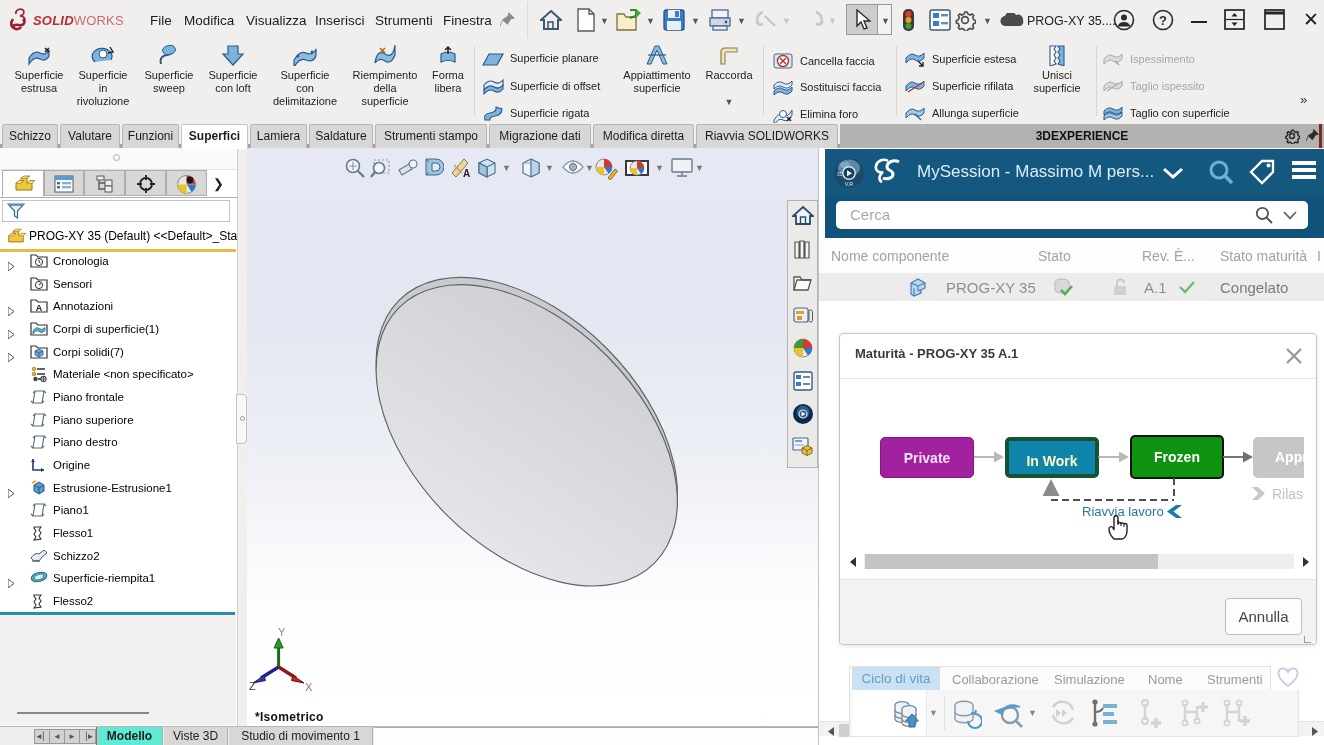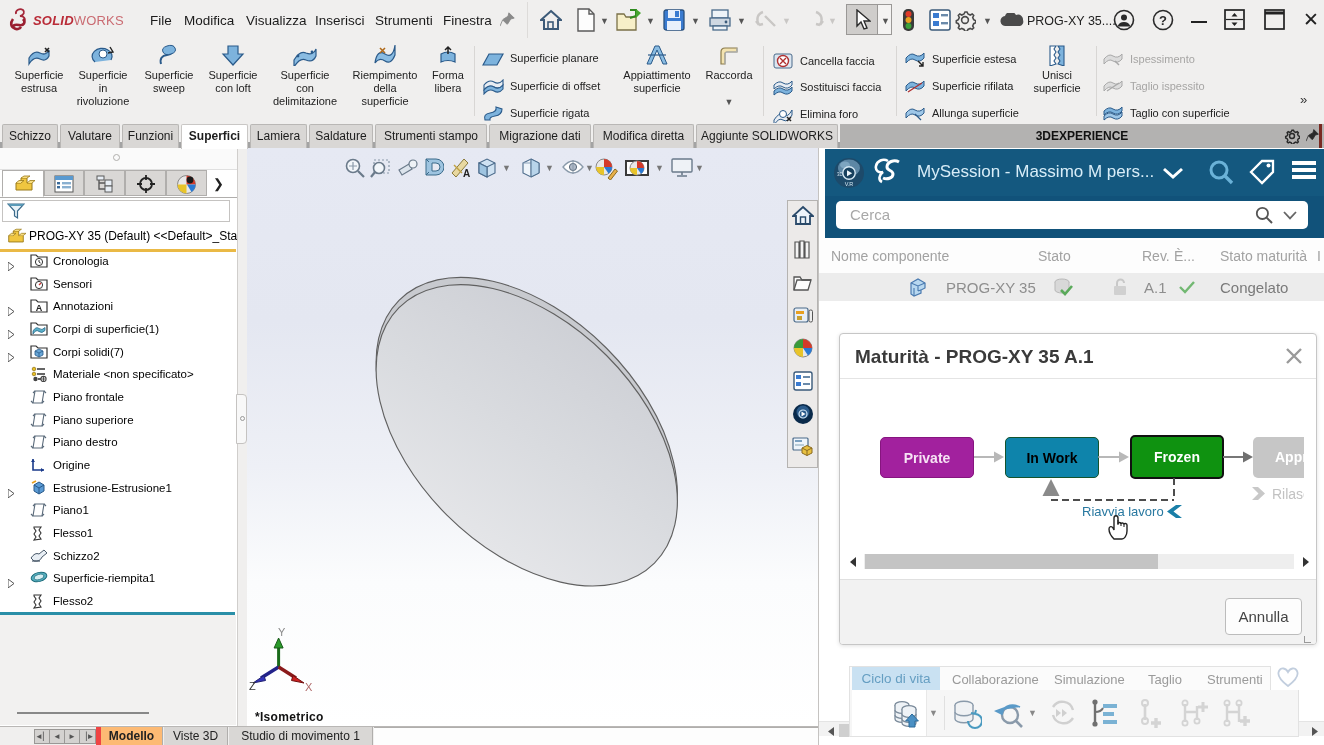--- a/index.html
+++ b/index.html
@@ -12,21 +12,21 @@
 .menu{position:absolute;top:13px;font-size:13.5px;color:#1b1b1b;}
 
 #ribbon{position:absolute;left:0;top:40px;width:1324px;height:83px;background:#f0efee;}
 .rsep{position:absolute;top:6px;width:1px;height:70px;background:#d8d6d4;}
 .bigbtn{position:absolute;top:4px;text-align:center;font-size:11px;color:#222;line-height:13px;}
 .bigbtn svg{display:block;margin:0 auto 3px auto;}
 .rowbtn{position:absolute;font-size:11px;color:#222;white-space:nowrap;}
 .rowbtn svg{vertical-align:-5px;margin-right:6px;}
 .gray{color:#a6a5a4;}
 
-#tabrow{position:absolute;left:0;top:123px;width:1324px;height:25px;background:#f0efee;border-bottom:6px solid #a3a3a3;}
+#tabrow{position:absolute;left:0;top:123px;width:1324px;height:25px;background:#f0efee;border-bottom:4px solid #a3a3a3;}
 .tab{position:absolute;top:1px;height:24px;line-height:23px;text-align:center;font-size:12px;color:#1c1c1c;
   background:#d9d7d5;border:1px solid #b9b7b5;border-bottom:none;border-radius:2px 2px 0 0;}
 .tab.active{background:#fff;font-weight:bold;border-color:#c9c7c5;height:25px;z-index:2;}
 #dxband{position:absolute;left:840px;top:1px;width:484px;height:24px;background:#b3b2b1;
   text-align:center;font-size:12px;font-weight:bold;color:#111;line-height:24px;}
 
 #leftpanel{position:absolute;left:0;top:148px;width:247px;height:579px;background:#fff;}
 .ltab{position:absolute;top:22px;height:26px;background:#d9d7d5;border:1px solid #b0aeac;}
 .tree{position:absolute;left:0;font-size:11.5px;color:#000;white-space:nowrap;}
 
@@ -271,21 +271,21 @@
   <div id="tabrow">
     <div class="tab" style="left:2px;width:56px;">Schizzo</div>
     <div class="tab" style="left:60px;width:60px;">Valutare</div>
     <div class="tab" style="left:122px;width:57px;">Funzioni</div>
     <div class="tab active" style="left:181px;width:67px;">Superfici</div>
     <div class="tab" style="left:250px;width:57px;">Lamiera</div>
     <div class="tab" style="left:309px;width:64px;">Saldature</div>
     <div class="tab" style="left:375px;width:112px;">Strumenti stampo</div>
     <div class="tab" style="left:489px;width:102px;">Migrazione dati</div>
     <div class="tab" style="left:593px;width:101px;">Modifica diretta</div>
-    <div class="tab" style="left:696px;width:142px;">Aggiunte SOLIDWORKS</div>
+    <div class="tab" style="left:696px;width:142px;">Riavvia SOLIDWORKS</div>
     <div id="dxband">3DEXPERIENCE</div>
     <svg class="abs" style="left:1284px;top:5px" width="16" height="16" viewBox="0 0 22 22">
         <path d="M11 3 l2 0 1 2 2.2 1 2-1 1.5 1.5 -1 2 1 2.2 2 1 0 2 -2 1 -1 2.2 1 2 -1.5 1.5 -2 -1 -2.2 1 -1 2 -2 0 -1 -2 -2.2 -1 -2 1 -1.5 -1.5 1 -2 -1 -2.2 -2 -1 0 -2 2 -1 1 -2.2 -1 -2 1.5 -1.5 2 1 2.2 -1 Z" fill="none" stroke="#2a2a2a" stroke-width="2"></path>
         <circle cx="11" cy="11" r="3.4" fill="none" stroke="#2a2a2a" stroke-width="2"></circle>
       </svg>
     <svg class="abs" style="left:1306px;top:5px" width="14" height="14" viewBox="0 0 18 18">
         <path d="M10 2 L16 8 L12 9 L9 14 L8 15 L3 10 L4 9 L9 6 Z M3 10 L0 17" fill="#2a2a2a" stroke="#2a2a2a"></path>
       </svg>
     <div class="abs" style="left:1319px;top:1px;width:3px;height:24px;background:#7a2a22;"></div>
   </div>
@@ -607,21 +607,21 @@
       <div class="abs" style="left:3px;top:21px;width:5px;height:5px;border:1px solid #999;border-radius:50%;"></div>
     </div>
   </div>
   <div id="bottombar">
     <div class="abs" style="left:34px;top:2px;width:62px;height:15px;background:#d4d2d0;border:1px solid #9a9896;display:flex;">
       <div style="width:15px;border-right:1px solid #9a9896;color:#555;font-size:8px;text-align:center;line-height:14px;">◄▏</div>
       <div style="width:15px;border-right:1px solid #9a9896;color:#555;font-size:8px;text-align:center;line-height:14px;">◄</div>
       <div style="width:15px;border-right:1px solid #9a9896;color:#555;font-size:8px;text-align:center;line-height:14px;">►</div>
       <div style="width:15px;color:#555;font-size:8px;text-align:center;line-height:14px;">▕►</div>
     </div>
-    <div class="btab" style="left:96px;width:67px;background:#fdba74;font-weight:bold;border-left:5px solid #ef4444;">Modello</div>
+    <div class="btab" style="left:96px;width:67px;background:#5eead4;font-weight:bold;border-left:1px solid #ef4444;">Modello</div>
     <div class="btab" style="left:164px;width:64px;">Viste 3D</div>
     <div class="btab" style="left:229px;width:144px;">Studio di movimento 1</div>
     <div class="abs" style="left:374px;top:0;width:444px;height:19px;background:#fdfdfd;border-top:1px solid #b0aeac;"></div>
   </div>
   <div id="rightpanel">
     <div id="bluesrch">
       <div class="abs" style="left:11px;top:5px;width:472px;height:28px;background:#fff;border-radius:5px;">
         <div class="abs" style="left:14px;top:5px;font-size:15px;color:#a8a8a8;">Cerca</div>
         <svg class="abs" style="left:418px;top:4px" width="20" height="20" viewBox="0 0 20 20">
             <circle cx="8.4" cy="8.4" r="5.6" fill="none" stroke="#555" stroke-width="1.8"></circle>
@@ -685,32 +685,32 @@
           <path d="M7 9 V6 a3.5 3.5 0 0 1 7 0" fill="none" stroke="#c8c8c8" stroke-width="2"></path>
         </svg>
       <div class="abs" style="left:325px;top:6px;font-size:15px;color:#8e8e8e;">A.1</div>
       <svg class="abs" style="left:359px;top:7px" width="18" height="14" viewBox="0 0 18 14">
           <path d="M2 7 L7 12 L16 2" fill="none" stroke="#72b872" stroke-width="2.4"></path>
         </svg>
       <div class="abs" style="left:401px;top:6px;font-size:15px;color:#7a7a7a;">Congelato</div>
     </div>
 
     <div id="dialog" class="abs" style="left:20px;top:185px;width:478px;height:312px;background:#fff;border:1px solid #c6c6c6;border-radius:4px;box-shadow:0 1px 4px rgba(0,0,0,.12);overflow:hidden;">
-      <div class="abs" style="left:15px;top:12px;font-size:19px;font-weight:bold;color:#3a3a3a;">Maturità - PROG-XY 35 A.1</div>
+      <div class="abs" style="left:15px;top:12px;font-size:13px;font-weight:bold;color:#3a3a3a;">Maturità - PROG-XY 35 A.1</div>
       <svg class="abs" style="left:445px;top:13px" width="18" height="18" viewBox="0 0 18 18">
           <path d="M2 2 L16 16 M16 2 L2 16" stroke="#9a9a9a" stroke-width="2.4"></path>
         </svg>
       <div class="abs" style="left:0;top:44px;width:478px;height:1px;background:#e4e4e4;"></div>
 
       <div class="wfbox" style="left:40px;top:103px;background:#a2219e;border:1px solid #86157f;color:#f6e3f4;">Private</div>
       <svg class="abs" style="left:134px;top:115px" width="31" height="16" viewBox="0 0 31 16">
           <path d="M0 8 H20" stroke="#a0a0a0" stroke-width="1.6"></path>
           <path d="M20 2.5 L30 8 L20 13.5 Z" fill="#b8b8b8"></path>
         </svg>
-      <div class="wfbox" style="left:165px;top:103px;background:#0e84ab;border:1px solid #14532d;color:#000000;">In Work</div>
+      <div class="wfbox" style="left:165px;top:103px;background:#0e84ab;border:4px solid #14532d;color:#fef9c3;">In Work</div>
       <svg class="abs" style="left:258px;top:115px" width="32" height="16" viewBox="0 0 32 16">
           <path d="M0 8 H21" stroke="#a0a0a0" stroke-width="1.6"></path>
           <path d="M21 2.5 L31 8 L21 13.5 Z" fill="#b8b8b8"></path>
         </svg>
       <div class="wfbox" style="left:290px;top:101px;background:#0f9210;border:2px solid #111;color:#fff;height:44px;line-height:40px;">Frozen</div>
       <svg class="abs" style="left:383px;top:115px" width="31" height="16" viewBox="0 0 31 16">
           <path d="M0 8 H20" stroke="#777" stroke-width="1.8"></path>
           <path d="M20 2.5 L30 8 L20 13.5 Z" fill="#707070"></path>
         </svg>
       <div class="wfbox" style="left:413px;top:103px;width:94px;background:#c6c6c6;color:#fff;text-align:left;padding-left:22px;">Appro</div>
@@ -747,21 +747,21 @@
       <div class="abs" style="left:0;top:245px;width:478px;height:67px;background:#f2f2f2;border-top:1px solid #e0e0e0;">
         <div class="abs" style="left:385px;top:18px;width:77px;height:37px;background:#fdfdfd;border:1px solid #bcbcbc;border-radius:4px;text-align:center;line-height:35px;font-size:15px;color:#444;">Annulla</div>
         <div class="abs" style="left:464px;top:56px;width:7px;height:7px;border-left:1.4px solid #999;border-bottom:1.4px solid #999;"></div>
       </div>
     </div>
 
     <div class="abs" style="left:30px;top:518px;width:422px;height:25px;background:#fbfbfb;border:1px solid #e2e2e2;font-size:13px;color:#9a9a9a;">
       <div class="abs" style="left:2px;top:0;width:88px;height:24px;background:#c9e1f2;color:#659ec2;text-align:center;line-height:24px;font-size:13.5px;">Ciclo di vita</div>
       <div class="abs" style="left:102px;top:5px;">Collaborazione</div>
       <div class="abs" style="left:204px;top:5px;">Simulazione</div>
-      <div class="abs" style="left:298px;top:5px;">Taglio</div>
+      <div class="abs" style="left:298px;top:5px;">Nome</div>
       <div class="abs" style="left:357px;top:5px;">Strumenti</div>
     </div>
     <svg class="abs" style="left:457px;top:519px" width="24" height="20" viewBox="0 0 24 20">
         <path d="M12 19 C4 13 1 8 3 4 C5 0 10 1 12 5 C14 1 19 0 21 4 C23 8 20 13 12 19 Z" fill="none" stroke="#c2cede" stroke-width="1.8"></path>
       </svg>
     <div id="rtoolbar" class="abs" style="left:30px;top:542px;width:450px;height:47px;background:#f6f6f6;border:1px solid #e2e2e2;border-top:none;z-index:3;">
       <div class="abs" style="left:2px;top:0;width:75px;height:46px;background:#fff;border-right:1px solid #e8e8e8;"></div>
       <svg class="abs" style="left:42px;top:8px" width="32" height="32" viewBox="0 0 32 32">
         <g stroke="#7a8a9a" fill="#eef2f6" stroke-width="1.3">
             <ellipse cx="10" cy="7" rx="7" ry="3.4"></ellipse>

